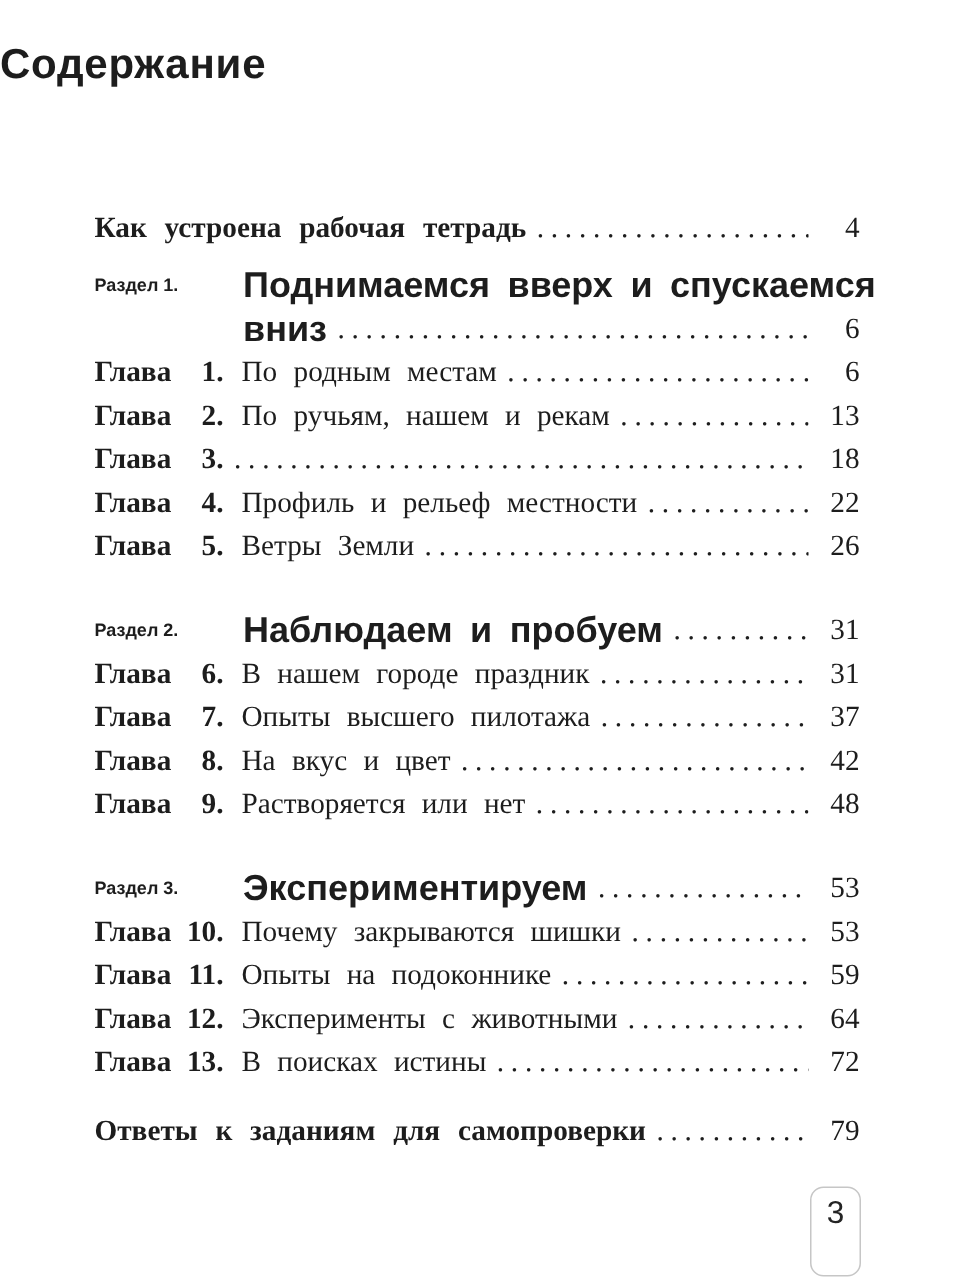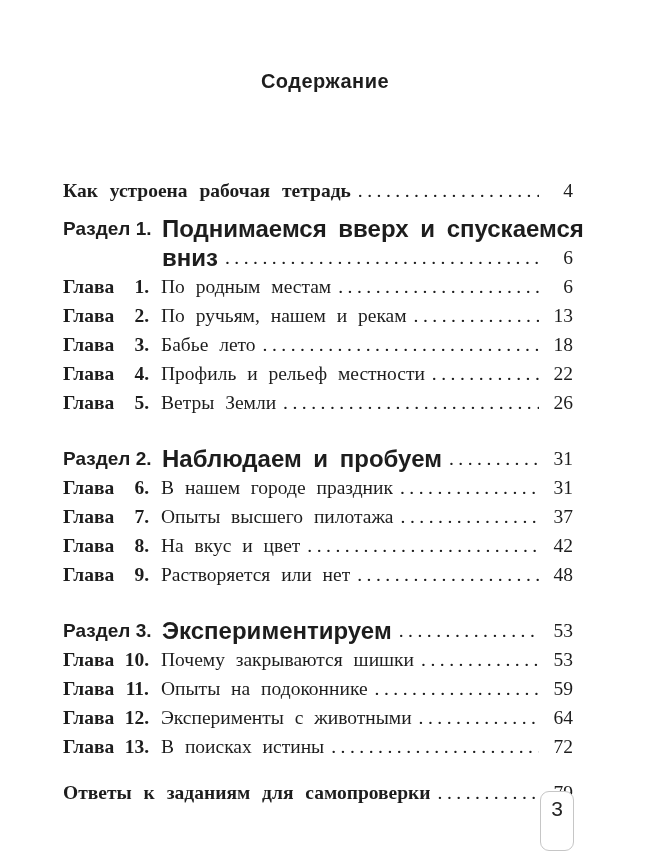--- a/index.html
+++ b/index.html
@@ -3,37 +3,37 @@
 <meta charset="utf-8">
 <style>
   html,body{margin:0;padding:0;}
   body{
     width:650px;height:856px;background:#ffffff;color:#1d1d1d;
     font-family:"Liberation Serif", serif;
     overflow:hidden;position:relative;
   }
   .page{position:relative;width:650px;height:856px;background:#ffffff;}
   .doc-title{
-    padding-top:64px;text-align:center;
+    padding-top:26px;text-align:left;
     font-family:"Liberation Sans", sans-serif;
-    font-weight:700;font-size:20px;line-height:34px;letter-spacing:0.5px;
+    font-weight:700;font-size:28px;line-height:34px;letter-spacing:0.5px;
   }
   .content{padding:0 77px 0 63px;}
   .row{display:flex;align-items:center;font-size:19.5px;line-height:29px;}
   .row.intro{margin-top:78px;}
   .group-1{margin-top:9px;}
   .group-2,.group-3{margin-top:27px;}
   .row.outro{margin-top:17px;}
   .btext{font-weight:700;word-spacing:7px;white-space:nowrap;}
   .prefix{flex:0 0 60px;font-weight:700;}
   .num{flex:0 0 26px;text-align:right;font-weight:700;}
   .ctitle{margin-left:12px;word-spacing:6px;white-space:nowrap;}
   .seclabel{
     flex:0 0 99px;font-family:"Liberation Sans", sans-serif;
-    font-weight:700;font-size:19px;white-space:nowrap;
+    font-weight:700;font-size:12px;white-space:nowrap;
   }
   .sectitle{
     font-family:"Liberation Sans", sans-serif;
     font-weight:700;font-size:24px;word-spacing:5px;white-space:nowrap;
   }
   .sp2{flex:0 0 99px;}
   .leader{
     flex:1 1 auto;overflow:hidden;white-space:nowrap;
     letter-spacing:4.5px;margin-left:7px;min-width:18px;
     font-family:"Liberation Serif", serif;font-weight:400;font-size:19.5px;
@@ -85,21 +85,20 @@
       <div class="row ch">
         <span class="prefix">Глава</span>
         <span class="num">2.</span>
         <span class="ctitle">По ручьям, нашем и рекам</span>
         <span class="leader">................................................................................</span>
         <span class="pg">13</span>
       </div>
       <div class="row ch">
         <span class="prefix">Глава</span>
         <span class="num">3.</span>
-        <span class="ctitle">Бабье лето</span>
         <span class="leader">................................................................................</span>
         <span class="pg">18</span>
       </div>
       <div class="row ch">
         <span class="prefix">Глава</span>
         <span class="num">4.</span>
         <span class="ctitle">Профиль и рельеф местности</span>
         <span class="leader">................................................................................</span>
         <span class="pg">22</span>
       </div>

